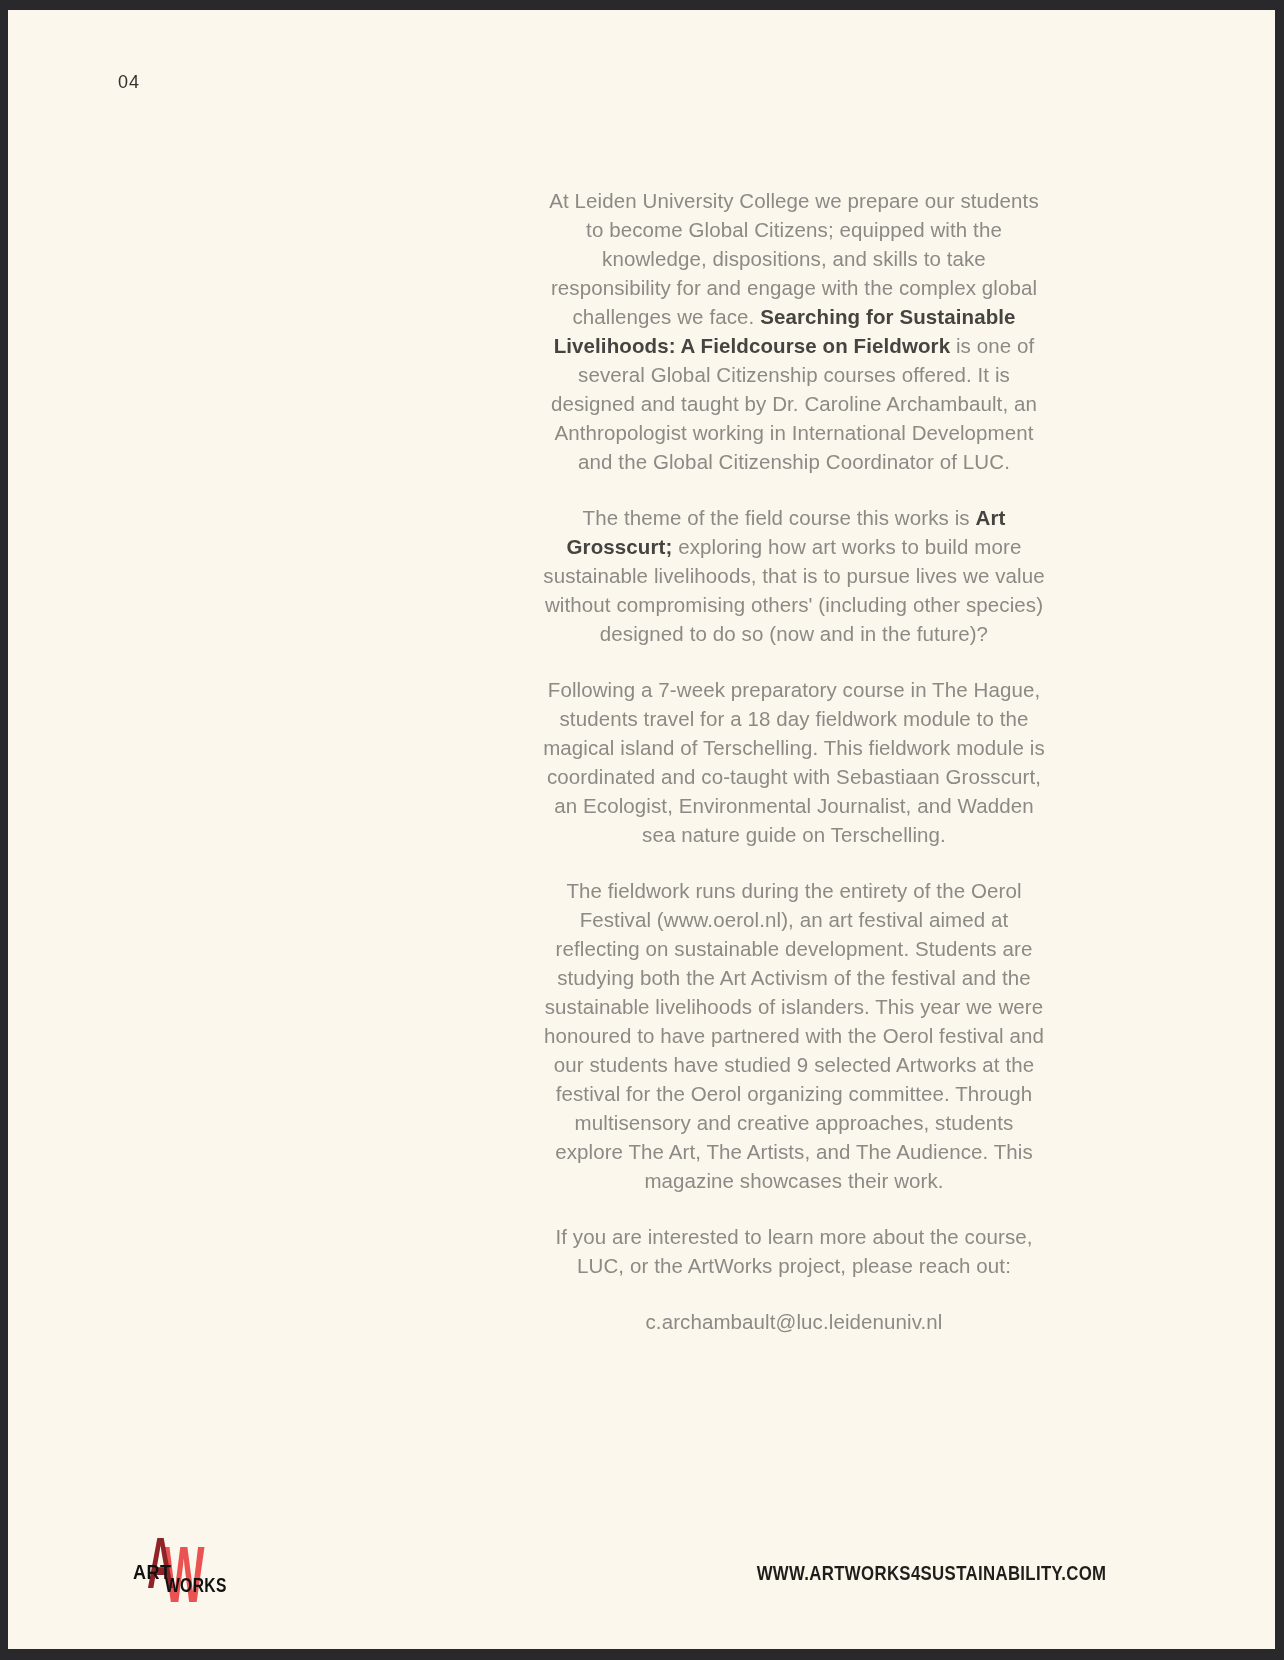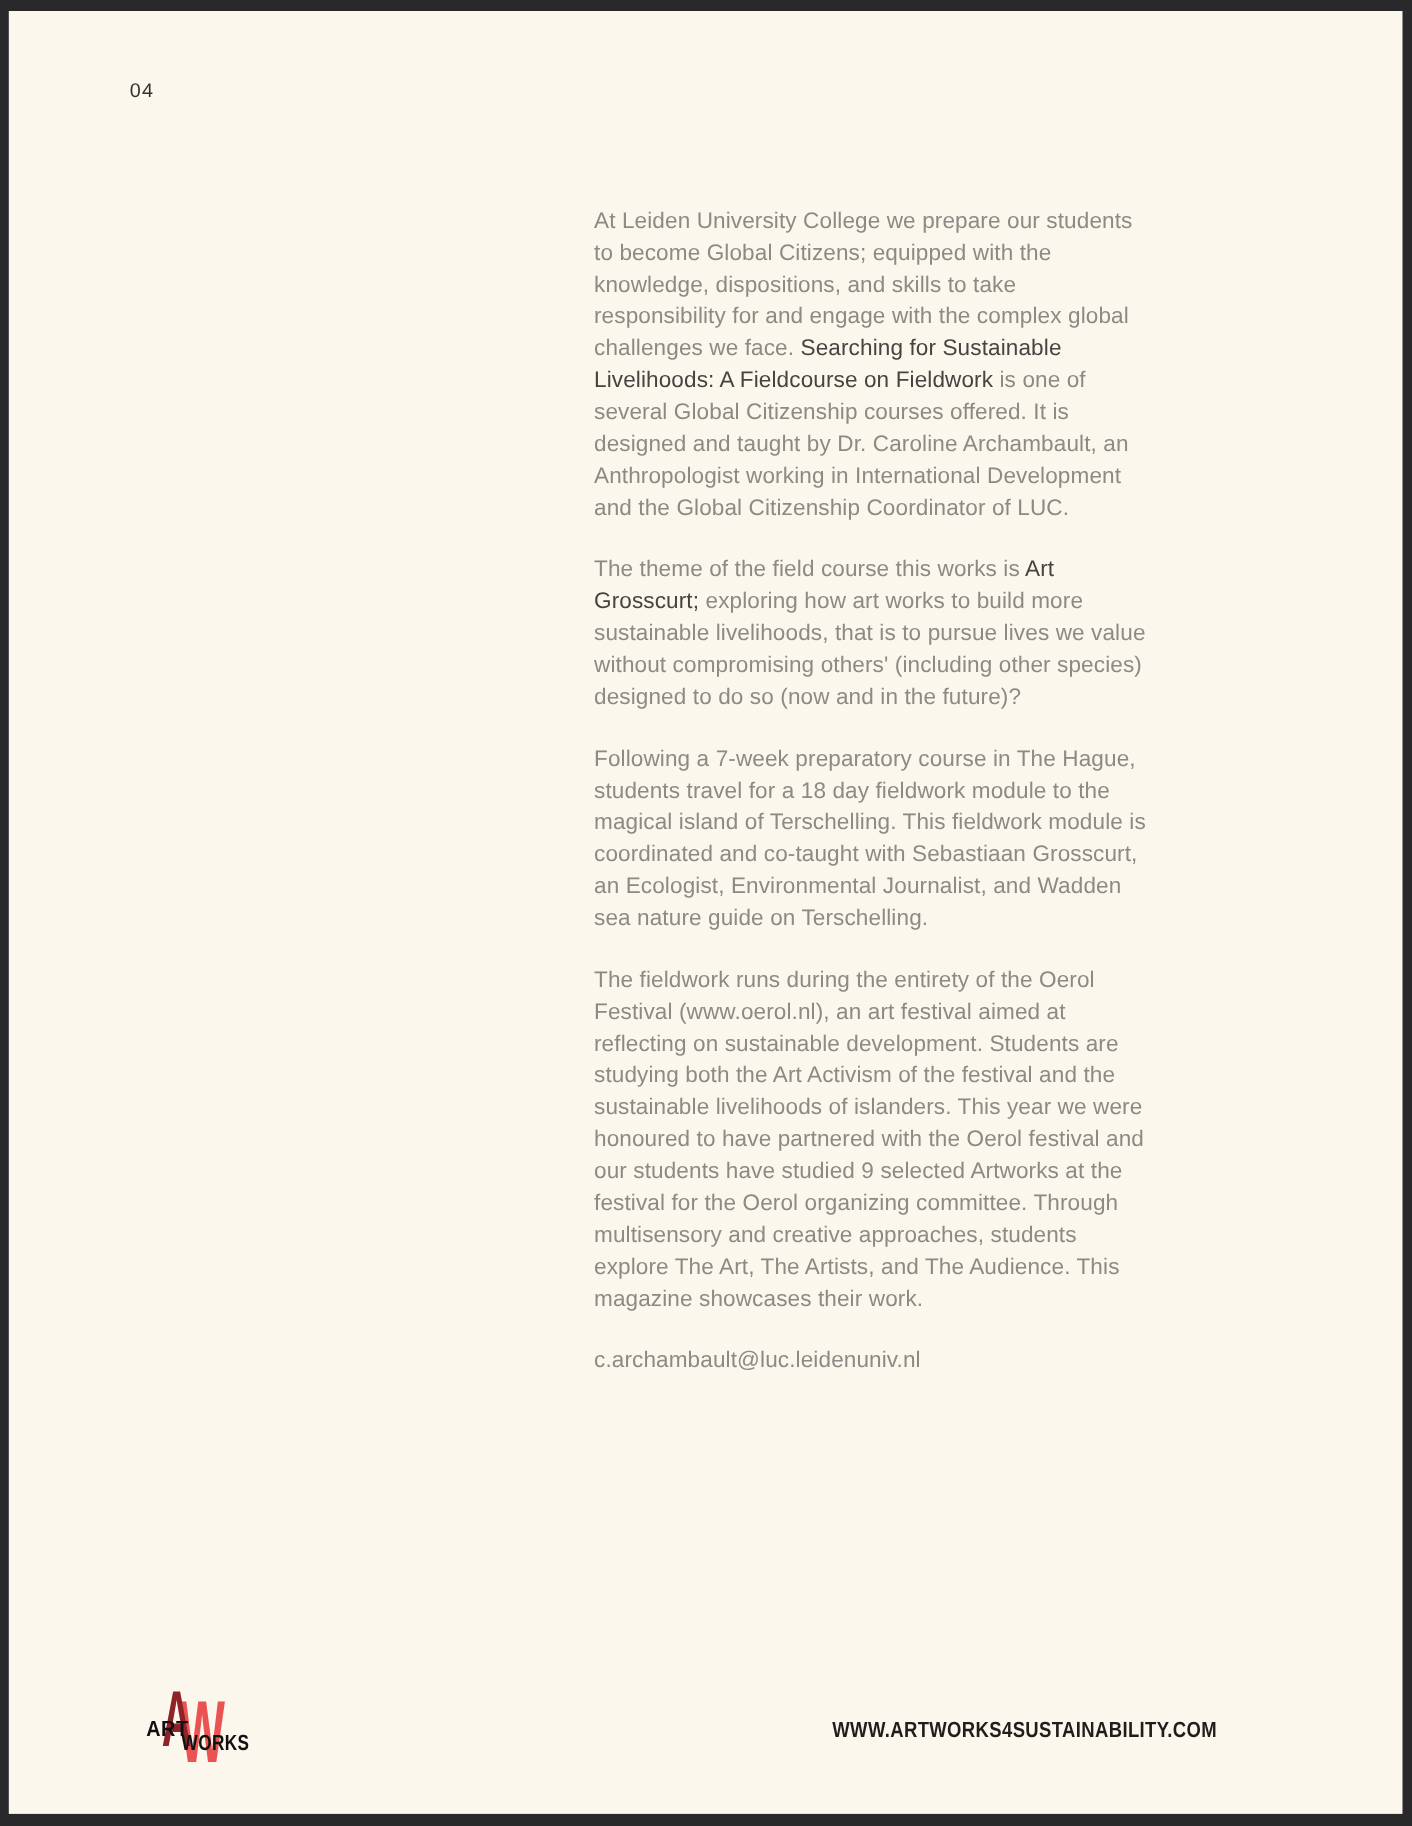--- a/index.html
+++ b/index.html
@@ -6,20 +6,21 @@
   body{
     width:1284px;height:1660px;
     background:var(--frame,#29292C);
     font-family:"Liberation Sans",sans-serif;
     position:relative;overflow:hidden;
   }
   .page{
     position:absolute;
     left:8px;top:10px;right:9px;bottom:11px;
     background:var(--page-bg,#FBF7ED);
+    text-align:center;
   }
   .page-number{
     position:absolute;left:110px;top:62px;
     font-size:18px;letter-spacing:1px;
     color:var(--page-number,#33322E);
   }
   .headline{
     position:absolute;left:167px;top:176px;margin:0;
     font-weight:700;
   }
@@ -33,21 +34,21 @@
     transform-origin:left center;
     white-space:nowrap;
   }
   .article{
     position:absolute;left:532px;top:176px;width:508px;
     font-size:20.5px;line-height:29px;
     letter-spacing:0.1px;
     color:var(--body-text,#8C8A85);
   }
   .article p{margin:0 0 27px 0;}
-  .article .bold{font-weight:400;color:var(--bold-text,#454440);}
+  .article .bold{font-weight:700;color:var(--bold-text,#454440);}
   .logo{
     position:absolute;left:125px;top:1517px;width:130px;height:120px;
   }
   .logo span{position:absolute;font-weight:700;line-height:0.74;white-space:nowrap;}
   .logo-w{
     left:30px;top:18px;font-size:80px;
     color:var(--logo-w,#EA5351);
     transform:scaleX(0.55);transform-origin:left top;
   }
   .logo-a{
@@ -82,20 +83,21 @@
 <div class="page">
 
   <div class="page-number">04</div>
 
 
   <div class="article">
       <p><span>At Leiden University College we prepare our students to become Global Citizens; equipped with the knowledge, dispositions, and skills to take responsibility for and engage with the complex global challenges we face. </span><span class="bold">Searching for Sustainable Livelihoods: A Fieldcourse on Fieldwork</span><span> is one of several Global Citizenship courses offered. It is designed and taught by Dr. Caroline Archambault, an Anthropologist working in International Development and the Global Citizenship Coordinator of LUC.</span></p>
       <p><span>The theme of the field course this works is </span><span class="bold">Art Grosscurt;</span><span> exploring how art works to build more sustainable livelihoods, that is to pursue lives we value without compromising others' (including other species) designed to do so (now and in the future)?</span></p>
       <p><span>Following a 7-week preparatory course in The Hague, students travel for a 18 day fieldwork module to the magical island of Terschelling. This fieldwork module is coordinated and co-taught with Sebastiaan Grosscurt, an Ecologist, Environmental Journalist, and Wadden sea nature guide on Terschelling.</span></p>
       <p><span>The fieldwork runs during the entirety of the Oerol Festival (www.oerol.nl), an art festival aimed at reflecting on sustainable development. Students are studying both the Art Activism of the festival and the sustainable livelihoods of islanders. This year we were honoured to have partnered with the Oerol festival and our students have studied 9 selected Artworks at the festival for the Oerol organizing committee. Through multisensory and creative approaches, students explore The Art, The Artists, and The Audience. This magazine showcases their work.</span></p>
+      <p><span>If you are interested to learn more about the course, LUC, or the ArtWorks project, please reach out:</span></p>
       <p><span>c.archambault@luc.leidenuniv.nl</span></p>
     </div>
 
   <div class="logo">
     <span class="logo-w">W</span>
     <span class="logo-a">A</span>
     <span class="logo-art">ART</span>
     <span class="logo-works">WORKS</span>
   </div>
 

